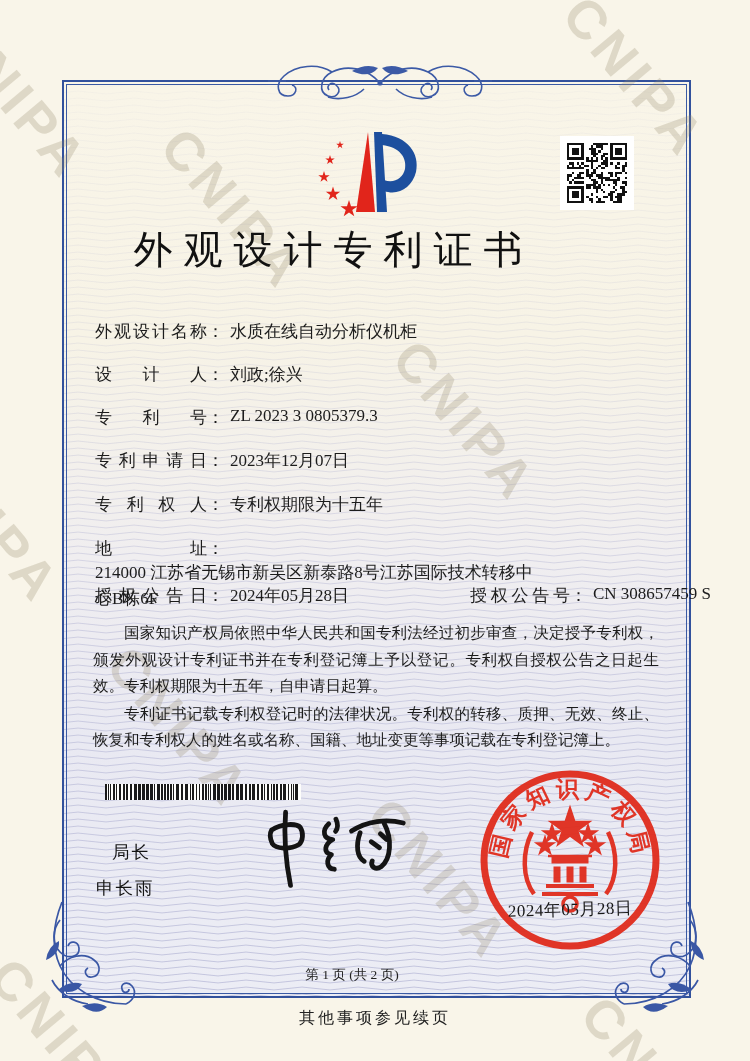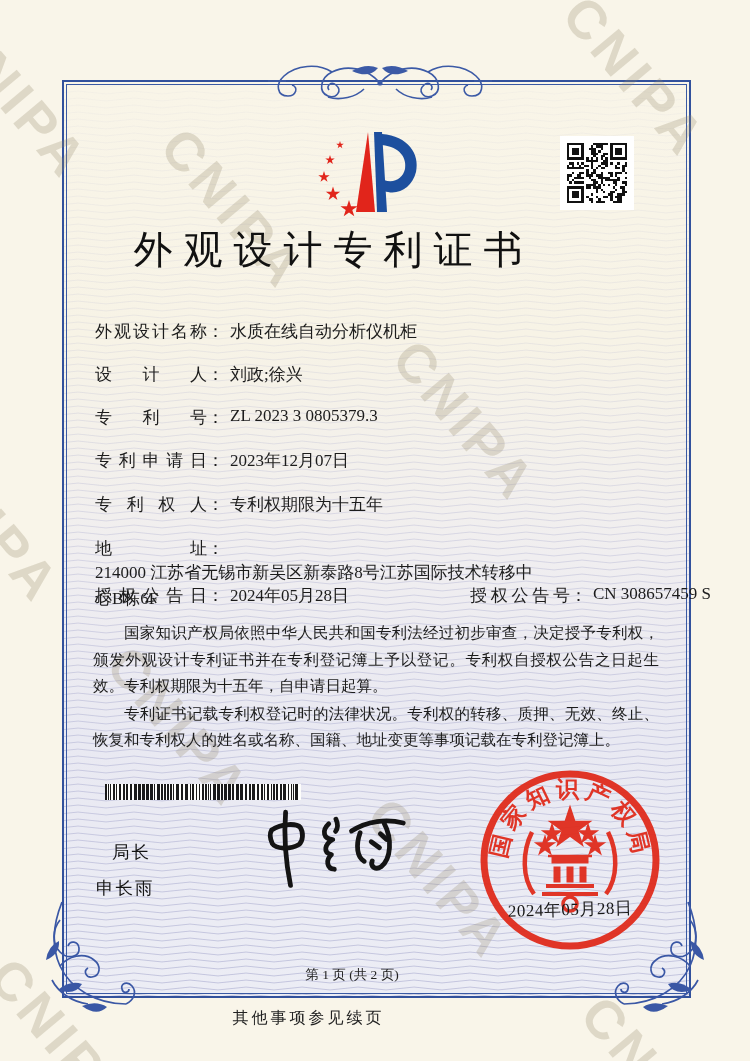--- a/index.html
+++ b/index.html
@@ -57,21 +57,21 @@
   .signoff-title { position:absolute; left:112px; top:840px; font-size:17.5px; letter-spacing:2px;
                    font-family:"Liberation Sans","DejaVu Sans",sans-serif; color:#141414; }
   .signoff-name  { position:absolute; left:96px; top:876px; font-size:17.5px; letter-spacing:2px;
                    font-family:"Liberation Sans","DejaVu Sans",sans-serif; color:#141414; }
   .signature { position:absolute; left:246px; top:796px; }
   .seal { position:absolute; left:476px; top:766px; opacity:0.93; }
   .seal-date { position:absolute; left:497px; top:898px; width:146px; text-align:center;
                font-size:17px; color:#181818; letter-spacing:0.5px; transform:rotate(-1.5deg); }
   .page-num { position:absolute; left:62px; top:966px; width:580px; text-align:center;
               font-size:13.5px; color:#222; }
-  .cont-note { position:absolute; left:0; top:1008px; width:617px; text-align:center;
+  .cont-note { position:absolute; left:0; top:1008px; width:750px; text-align:center;
                font-size:16px; letter-spacing:3px; color:#222; }
   .orn { position:absolute; pointer-events:none; }
 </style>
 </head>
 <body>
 
 <div class="frame">
   <div class="frame-bg">
     <svg class="waves-svg">
       <defs>

